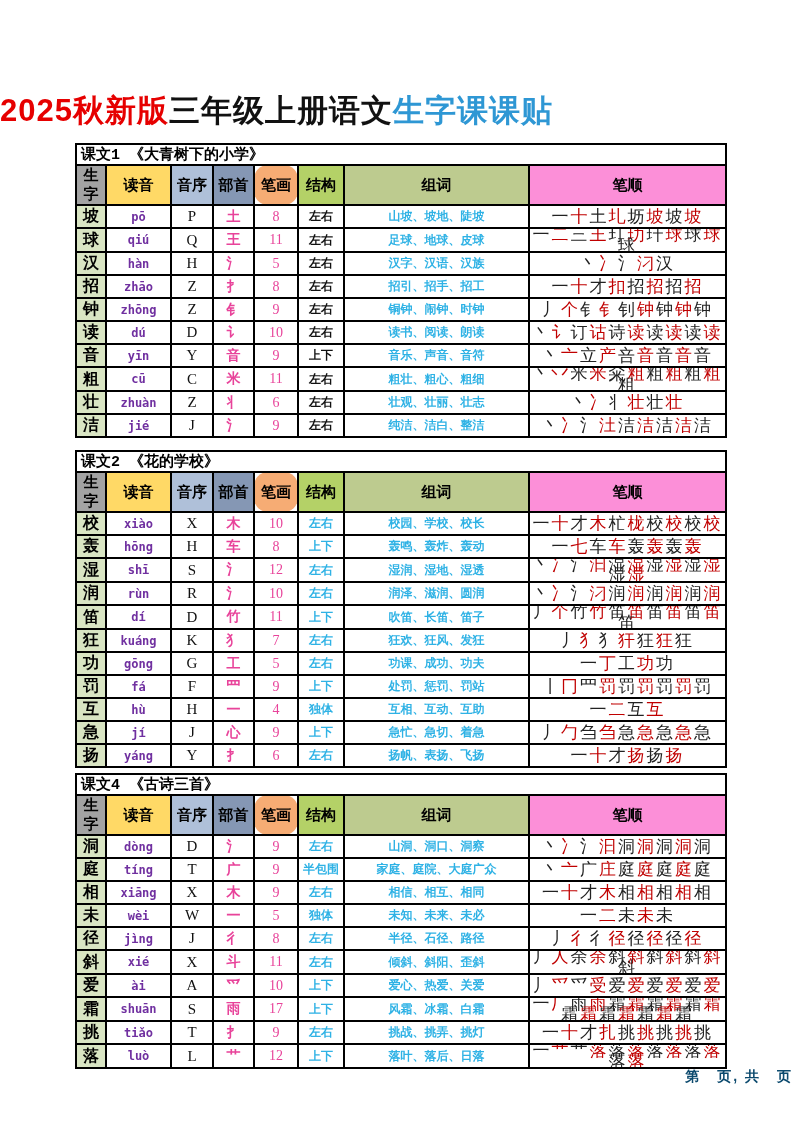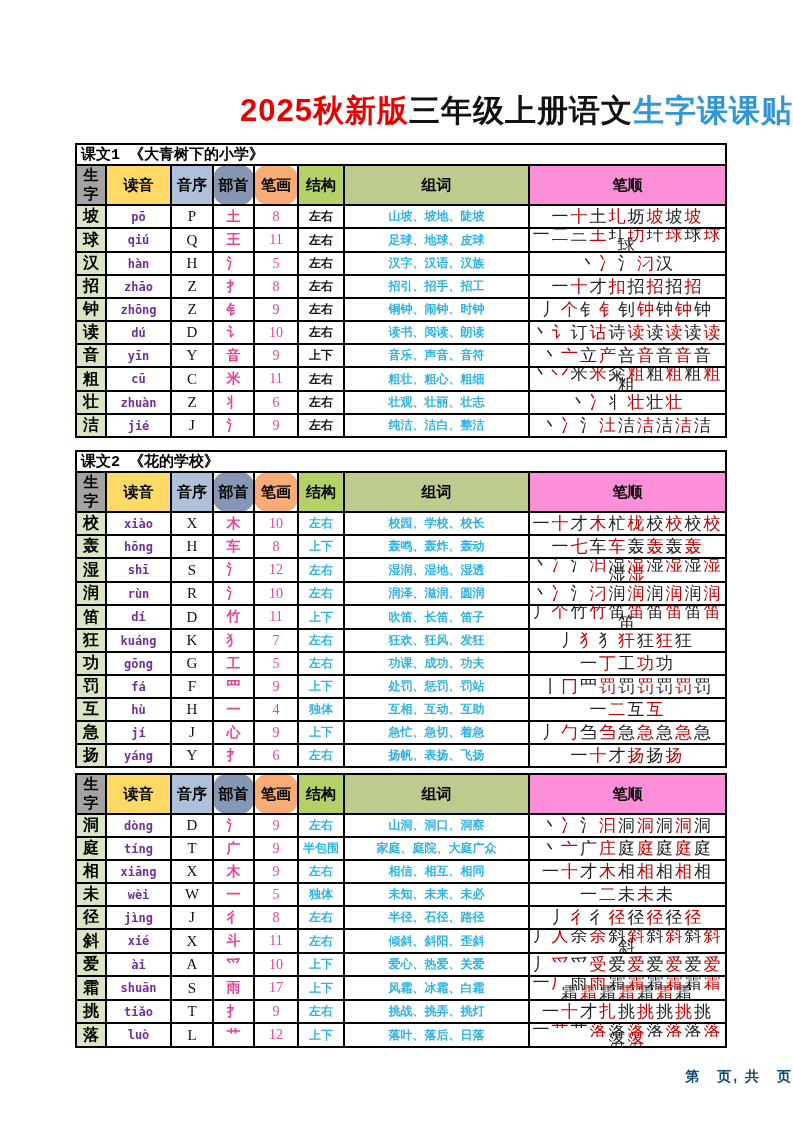--- a/index.html
+++ b/index.html
@@ -1,33 +1,33 @@
 <!DOCTYPE html>
 <html><head>
 <meta charset="utf-8">
 <style>
   html,body{margin:0;padding:0;background:#fff;}
   .page{position:relative;width:793px;height:1122px;background:#ffffff;
         font-family:"Liberation Sans",sans-serif;overflow:hidden;}
-  .title{position:absolute;top:90px;left:0;width:100%;text-align:right;
+  .title{position:absolute;top:90px;left:0;width:100%;text-align:left;
          font-size:31px;font-weight:bold;letter-spacing:1px;white-space:nowrap;}
   .t-red{color:#e60000;}
   .t-black{color:#111;}
   .t-blue{color:#2e97d4;}
   table.sheet{position:absolute;left:75px;width:650px;border-collapse:collapse;
               table-layout:fixed;background:#fff;}
   .tbl0{top:143px;} .tbl1{top:450px;} .tbl2{top:773px;}
   table.sheet td{border:2px solid #000;text-align:center;padding:0;overflow:hidden;
                  vertical-align:middle;}
   tr.cap td{height:19px;text-align:left;font-weight:bold;font-size:15px;padding-left:4px;
             font-family:Liberation Mono, monospace;}
   tr.head td{height:25px;font-weight:bold;font-size:15px;}
   .tbl0 tr.row{height:23px;} .tbl1 tr.row{height:23px;} .tbl2 tr.row{height:22px;}
   .h0{background:#a3a3a3;} .h1{background:#ffd966;} .h2{background:#afc0d9;}
-  .h3{background:#8597b4;border-radius:14px;} .h4{background:#f6ac74;border-radius:14px;} .h5{background:#b4d167;}
+  .h3{background:#8597b4;} .h4{background:#f6ac74;border-radius:14px;} .h5{background:#b4d167;}
   .h6{background:#bdcb8f;} .h7{background:#fc8fd8;}
   td.char{background:#d9e5c3;font-weight:bold;font-size:16px;}
   td.py{color:#7030a0;font-family:"DejaVu Sans Mono",monospace;font-size:12px;font-weight:bold;}
   td.ini{font-family:"Liberation Serif",serif;font-size:15px;color:#111;}
   td.rad{color:#e8439a;font-weight:bold;font-size:14px;}
   td.num{color:#e8439a;font-family:"Liberation Serif",serif;font-size:14px;}
   td.struct{font-weight:bold;font-size:12px;color:#111;}
   td.struct.blue{color:#2fb2e5;}
   td.words{color:#2fb2e5;font-weight:bold;font-size:12px;white-space:nowrap;border-radius:10px;}
   td.order{text-align:left;font-size:17px;line-height:11px;padding:0 2px;color:#222;}
@@ -315,20 +315,23 @@
           <col style="width:30px">
           <col style="width:65px">
           <col style="width:42px">
           <col style="width:41px">
           <col style="width:44px">
           <col style="width:46px">
           <col style="width:185px">
           <col style="width:197px">
         </colgroup>
         <tbody>
+          <tr class="cap">
+            <td colspan="8">课文4 《古诗三首》</td>
+          </tr>
           <tr class="head">
             <td class="h0">生字</td>
             <td class="h1">读音</td>
             <td class="h2">音序</td>
             <td class="h3">部首</td>
             <td class="h4">笔画</td>
             <td class="h5">结构</td>
             <td class="h6">组词</td>
             <td class="h7">笔顺</td>
           </tr>

